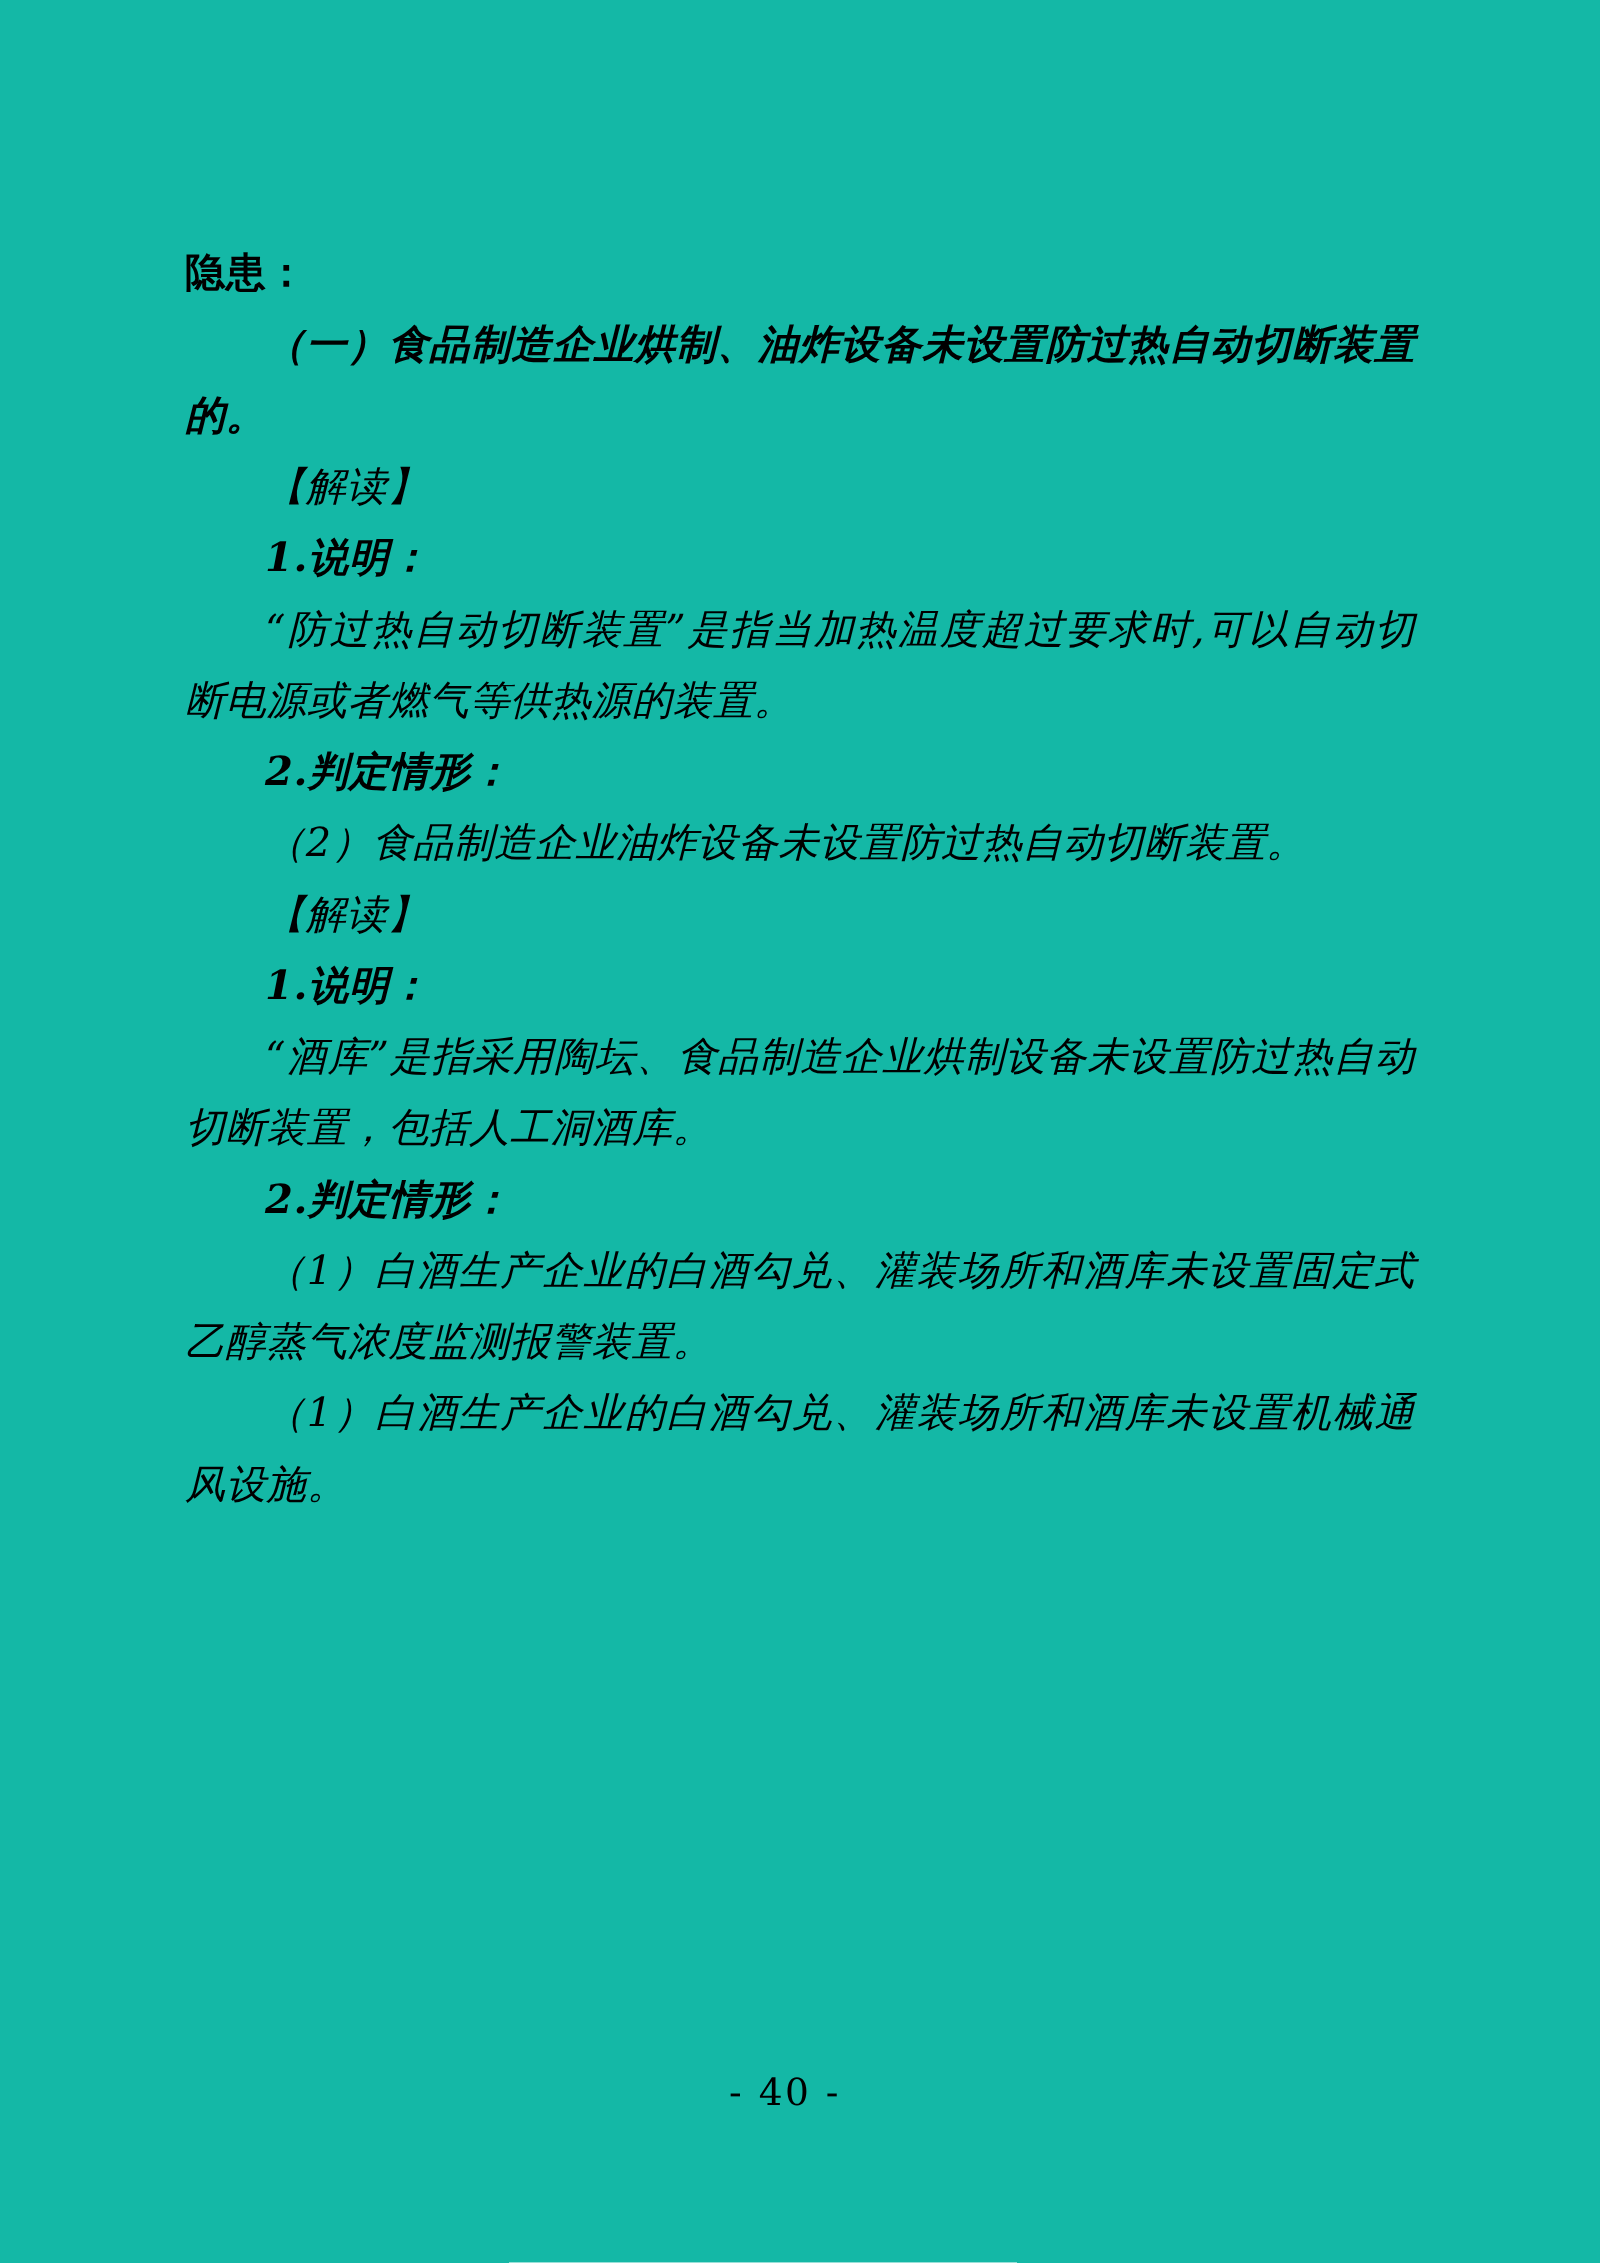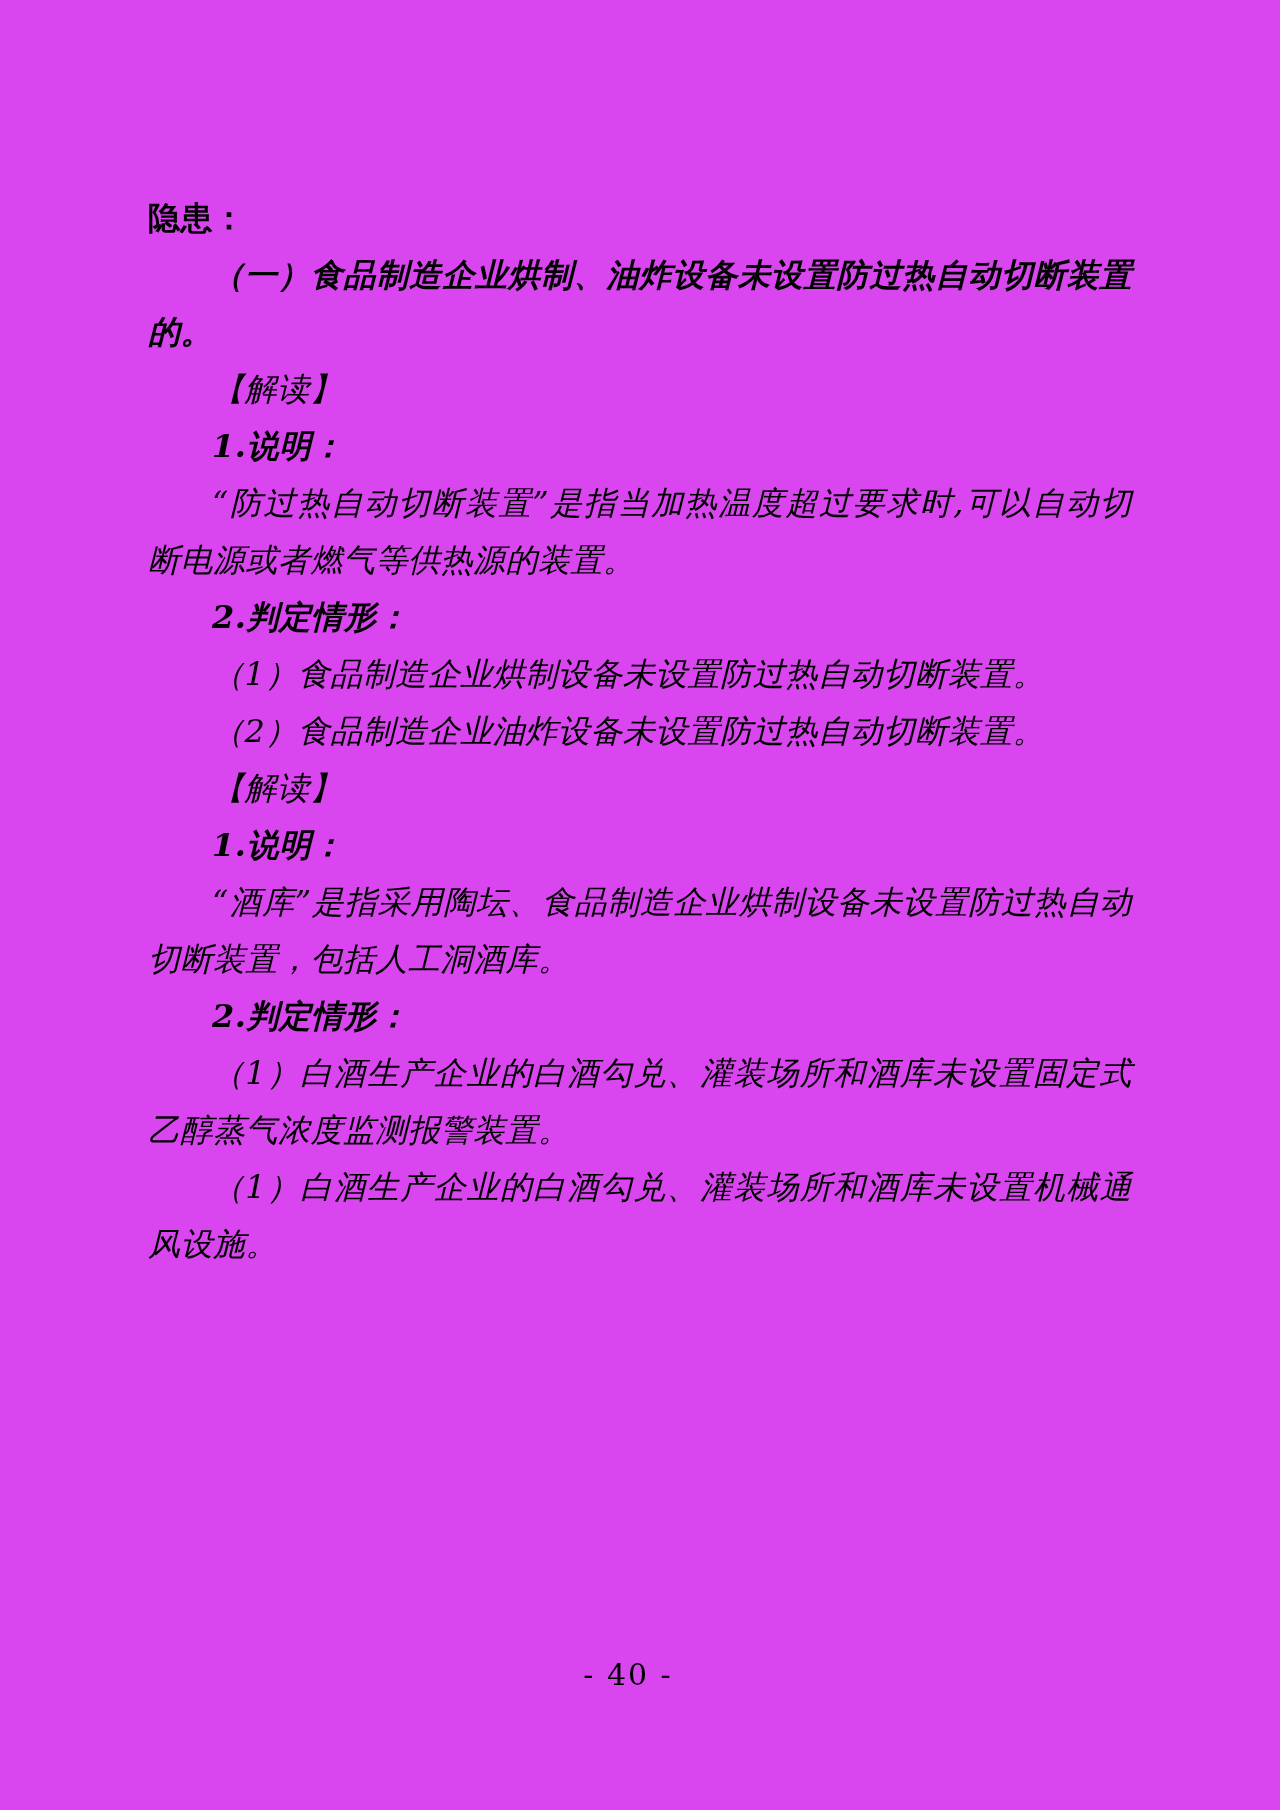--- a/index.html
+++ b/index.html
@@ -13,21 +13,21 @@
     position: relative;
     font-family: "DejaVu Serif", "Liberation Serif", serif;
     color: #000000;
   }
   .page {
     position: absolute;
     left: 0;
     top: 0;
     width: 1280px;
     height: 1810px;
-    background: #d946ef;
+    background: #14b8a6;
     box-sizing: border-box;
     padding: 190px 148px 0 148px;
   }
   .doc-body {
     width: 984px;
   }
   
   p.para {
     margin: 0 0 0 0;
     font-size: 32px;
@@ -76,21 +76,20 @@
     <p class="para heading indent2">（一）食品制造企业烘制、油炸设备未设置防过热自动切断装置的。</p>
 
     <p class="para bracket-read indent2">【解读】</p>
 
     <p class="para sub-head indent2">1.说明：</p>
 
     <p class="para indent2">“防过热自动切断装置”是指当加热温度超过要求时,可以自动切断电源或者燃气等供热源的装置。</p>
 
     <p class="para sub-head indent2">2.判定情形：</p>
 
-    <p class="para indent2">（1）食品制造企业烘制设备未设置防过热自动切断装置。</p>
 
     <p class="para indent2">（2）食品制造企业油炸设备未设置防过热自动切断装置。</p>
 
 
     <p class="para bracket-read indent2">【解读】</p>
 
     <p class="para sub-head indent2">1.说明：</p>
 
     <p class="para indent2">“酒库”是指采用陶坛、食品制造企业烘制设备未设置防过热自动切断装置，包括人工洞酒库。</p>
 

